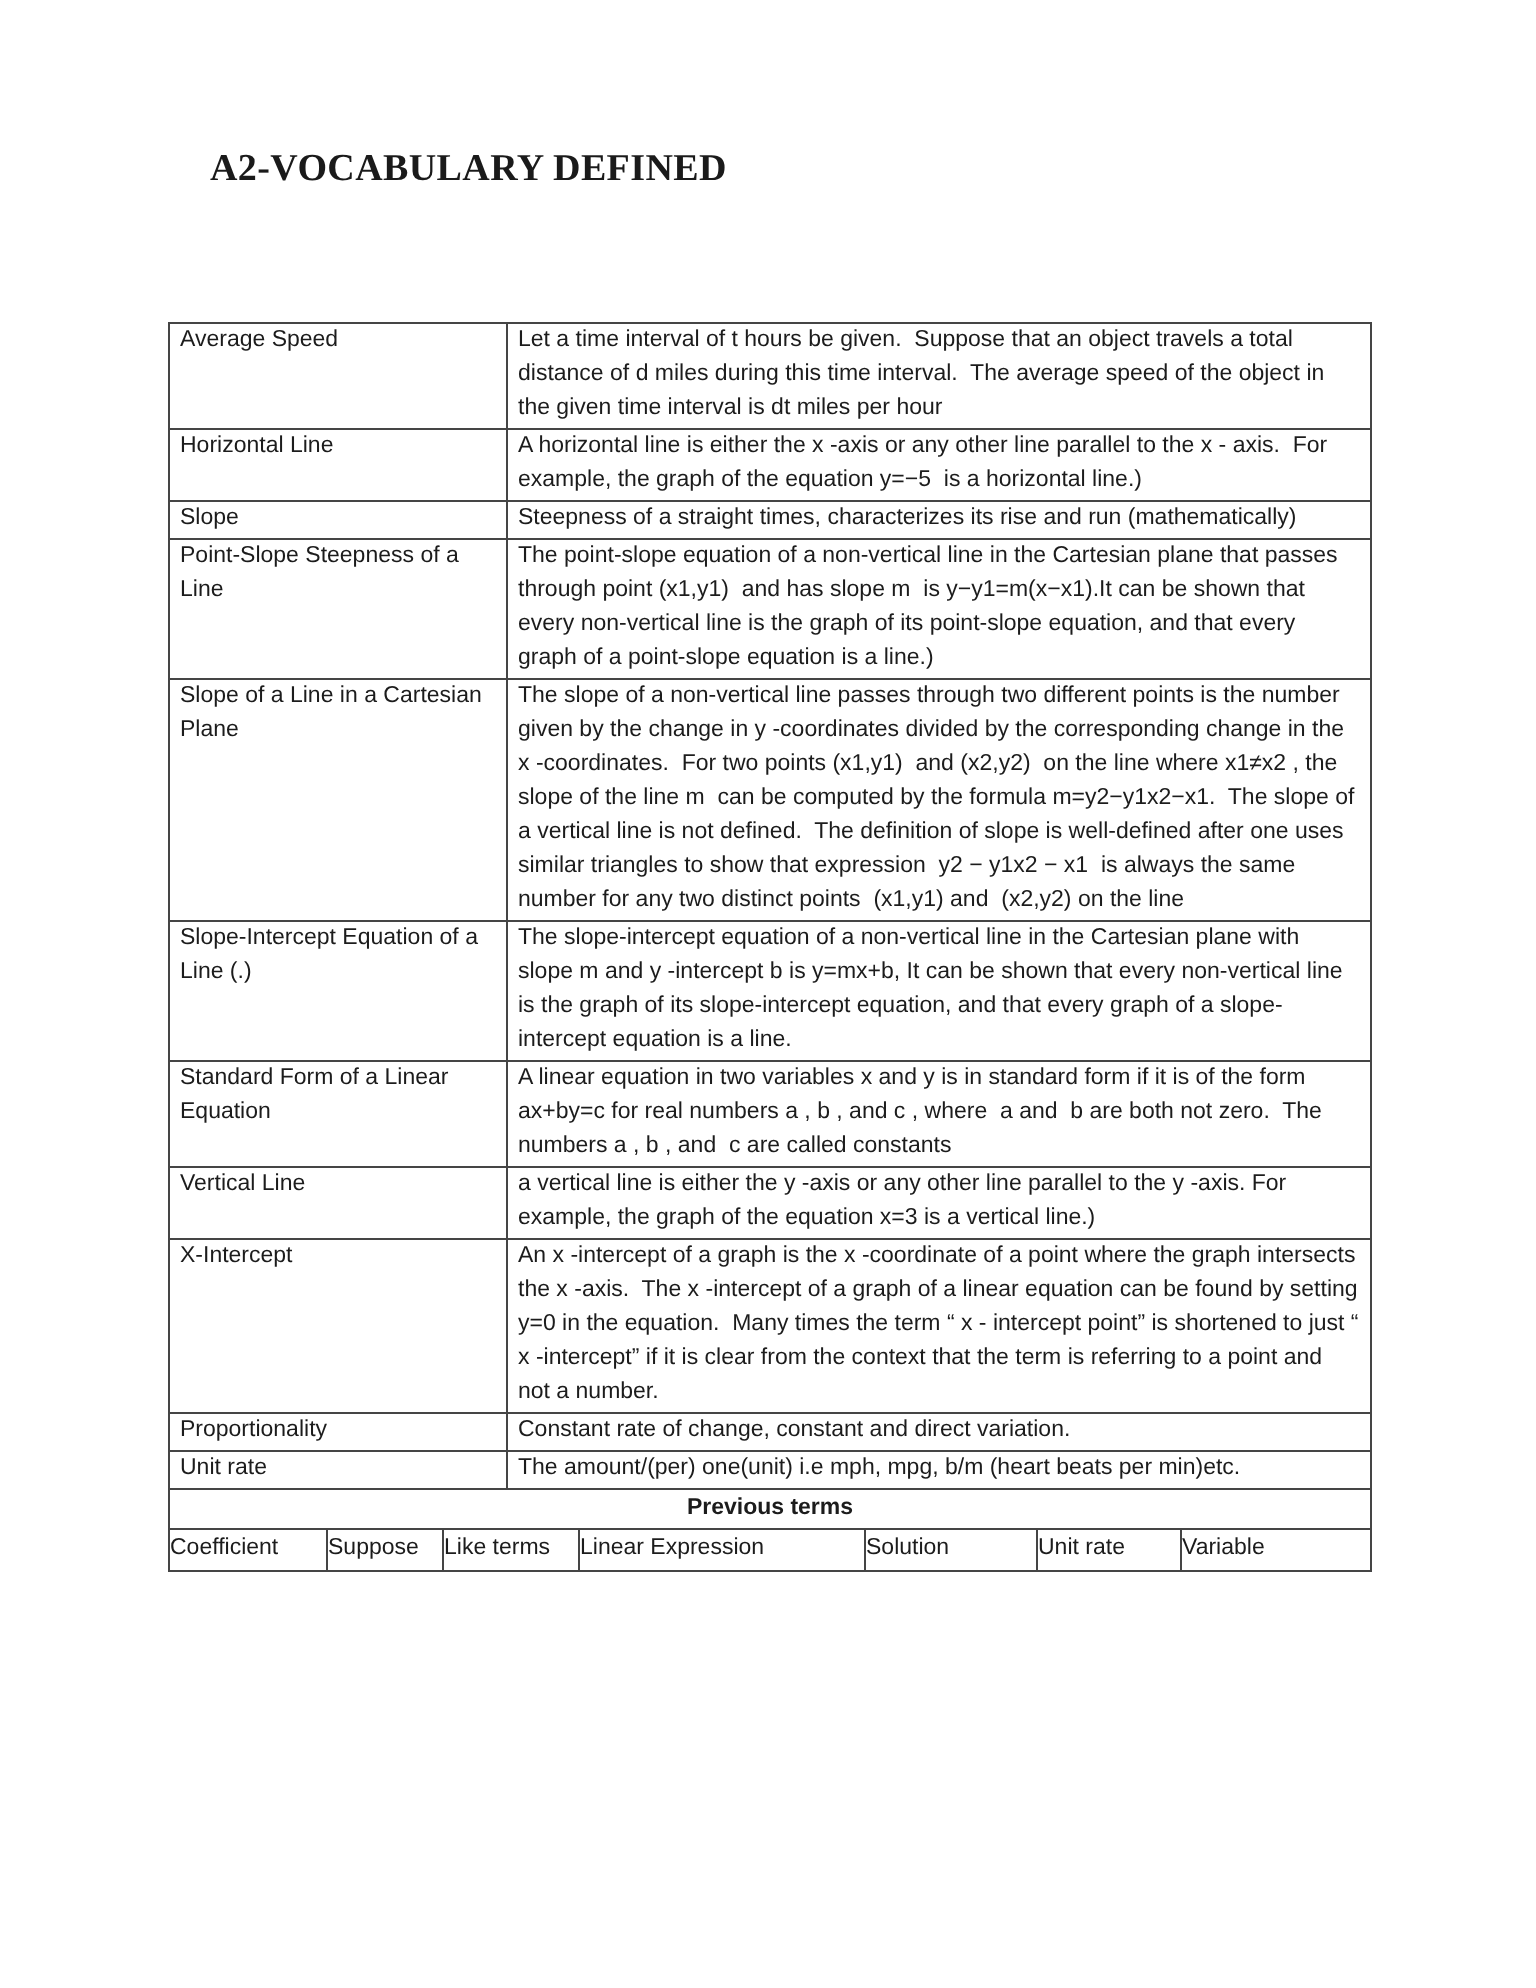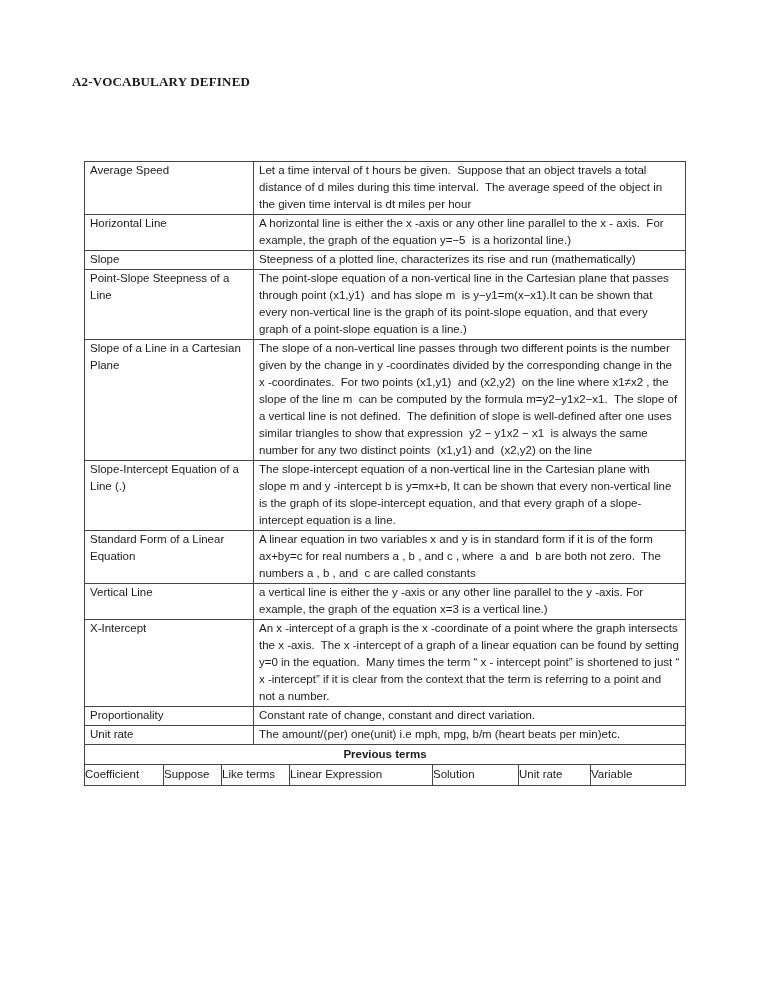--- a/index.html
+++ b/index.html
@@ -10,25 +10,25 @@
   .page {
     position: relative;
     width: 768px;
     height: 994px;
     background: #ffffff;
     overflow: hidden;
     font-family: "Liberation Sans", sans-serif;
   }
   .doc-title {
     position: absolute;
-    left: 72px;
+    left: 105px;
     top: 74px;
     font-family: "Liberation Serif", serif;
     font-weight: 700;
-    font-size: 13px;
+    font-size: 19px;
     letter-spacing: 0.2px;
     color: #1a1a1a;
   }
   .table-wrap {
     position: absolute;
     left: 84px;
     top: 137px;
     width: 601px;
     margin-top: 24px;
   }
@@ -79,21 +79,21 @@
         <tr>
           <td>Average Speed</td>
           <td>Let a time interval of t hours be given.  Suppose that an object travels a total distance of d miles during this time interval.  The average speed of the object in the given time interval is dt miles per hour</td>
         </tr>
         <tr>
           <td>Horizontal Line</td>
           <td>A horizontal line is either the x -axis or any other line parallel to the x - axis.  For example, the graph of the equation y=−5  is a horizontal line.)</td>
         </tr>
         <tr>
           <td>Slope</td>
-          <td>Steepness of a plotted line, characterizes its rise and run (mathematically)</td>
+          <td>Steepness of a straight times, characterizes its rise and run (mathematically)</td>
         </tr>
         <tr>
           <td>Point-Slope Steepness of a Line</td>
           <td>The point-slope equation of a non-vertical line in the Cartesian plane that passes through point (x1,y1)  and has slope m  is y−y1=m(x−x1).It can be shown that every non-vertical line is the graph of its point-slope equation, and that every graph of a point-slope equation is a line.)</td>
         </tr>
         <tr>
           <td>Slope of a Line in a Cartesian Plane</td>
           <td>The slope of a non-vertical line passes through two different points is the number given by the change in y -coordinates divided by the corresponding change in the x -coordinates.  For two points (x1,y1)  and (x2,y2)  on the line where x1≠x2 , the slope of the line m  can be computed by the formula m=y2−y1x2−x1.  The slope of a vertical line is not defined.  The definition of slope is well-defined after one uses similar triangles to show that expression  y2 − y1x2 − x1  is always the same number for any two distinct points  (x1,y1) and  (x2,y2) on the line</td>
         </tr>
         <tr>

